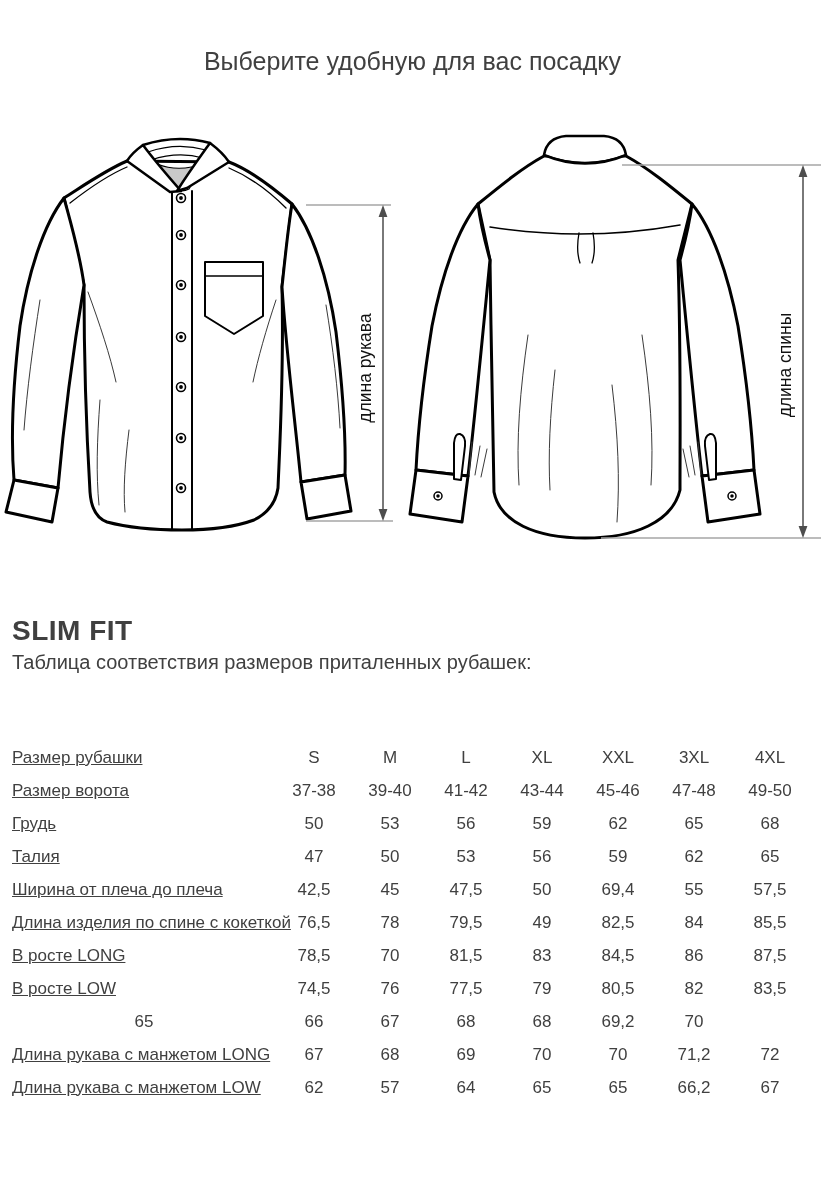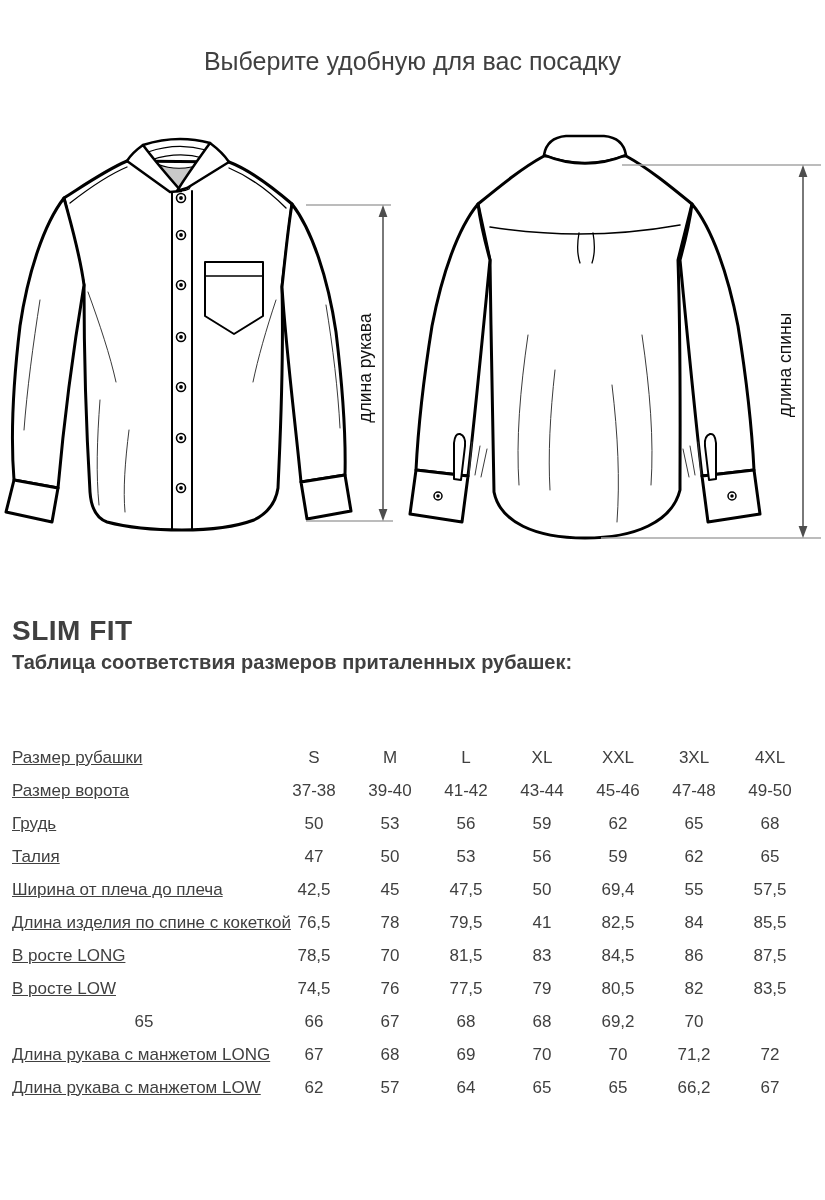--- a/index.html
+++ b/index.html
@@ -2,21 +2,21 @@
 <html><head>
 <meta charset="utf-8">
 <style>
   html,body{margin:0;padding:0;background:#fff;}
   #screen{position:relative;width:825px;height:1200px;background:#ffffff;overflow:hidden;
           font-family:"Liberation Sans",sans-serif;color:#404040;}
   .title{position:absolute;top:46px;left:0;width:825px;text-align:center;
          font-size:25px;line-height:30px;font-weight:400;}
   #figure{position:absolute;top:130px;left:0;width:825px;height:445px;}
   .h-slim{position:absolute;top:615px;left:12px;font-size:28px;font-weight:700;letter-spacing:.5px;}
-  .h-sub{position:absolute;top:651px;left:12px;font-size:20px;font-weight:700;}
+  .h-sub{position:absolute;top:651px;left:12px;font-size:20px;font-weight:400;}
   .tbl{position:absolute;top:741px;left:12px;width:804px;}
   .tr{display:grid;grid-template-columns:264px repeat(7,76px);height:33px;align-items:center;}
   .td{font-size:17px;text-align:center;white-space:nowrap;}
   .td.lbl{text-align:left;text-decoration:underline;}
   svg text{font-family:"Liberation Sans",sans-serif;}
 </style>
 </head>
 <body>
 
 <div id="screen">
@@ -212,21 +212,21 @@
       <div class="td">50</div>
       <div class="td">69,4</div>
       <div class="td">55</div>
       <div class="td">57,5</div>
     </div>
     <div class="tr">
       <div class="td lbl">Длина изделия по спине с кокеткой</div>
       <div class="td">76,5</div>
       <div class="td">78</div>
       <div class="td">79,5</div>
-      <div class="td">41</div>
+      <div class="td">49</div>
       <div class="td">82,5</div>
       <div class="td">84</div>
       <div class="td">85,5</div>
     </div>
     <div class="tr">
       <div class="td lbl">В росте LONG</div>
       <div class="td">78,5</div>
       <div class="td">70</div>
       <div class="td">81,5</div>
       <div class="td">83</div>

